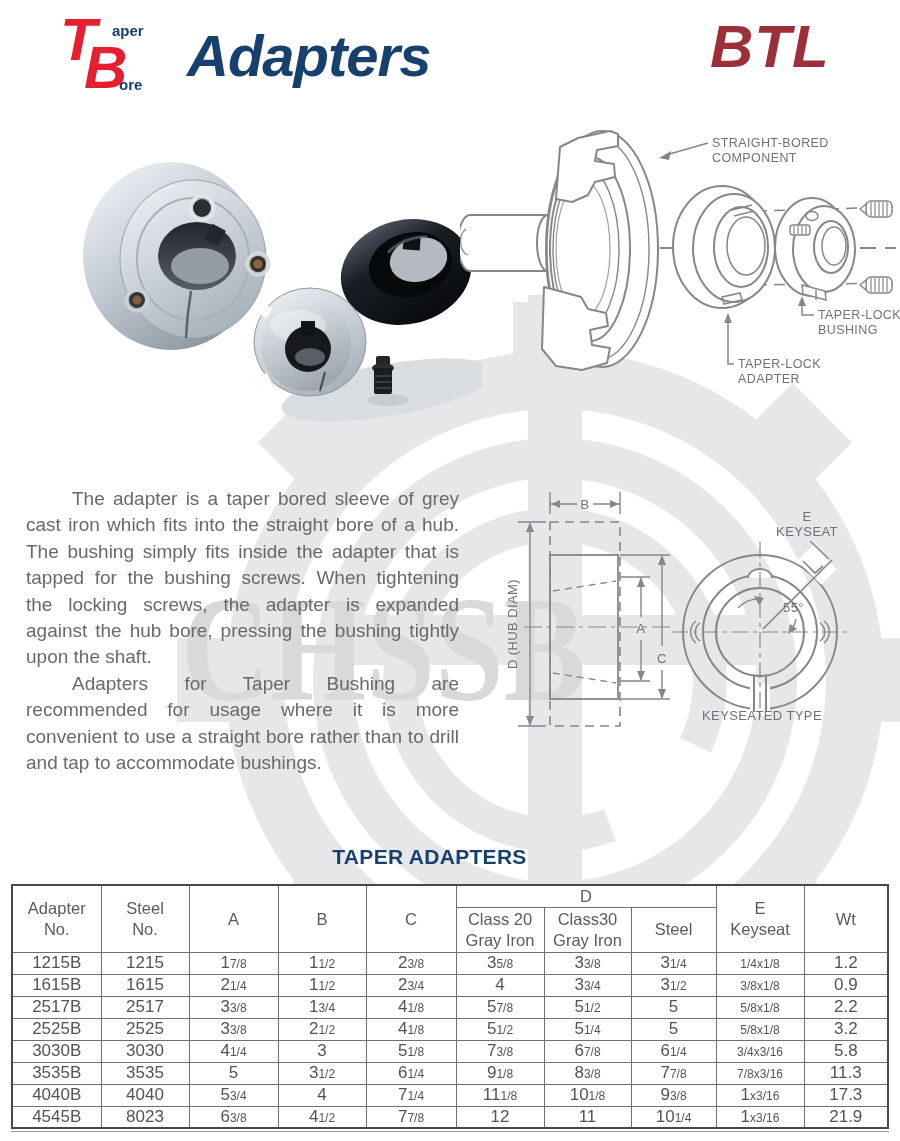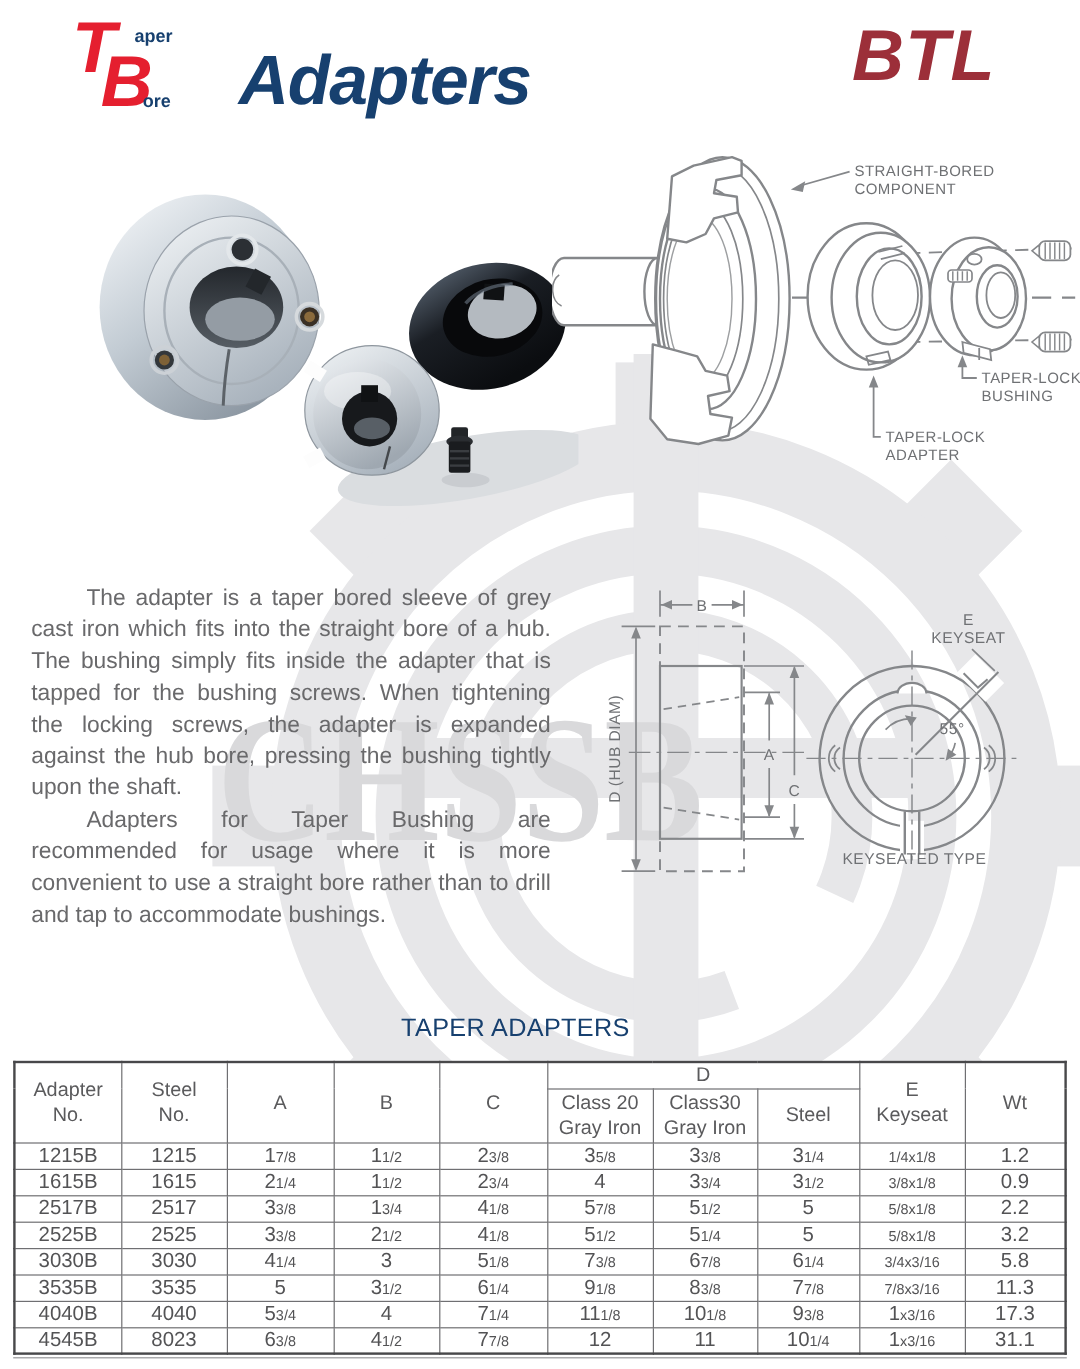--- a/index.html
+++ b/index.html
@@ -13,21 +13,21 @@
   .wm-letters{font-family:"Liberation Serif","DejaVu Serif",serif;font-weight:bold;fill:var(--wm-text,#d9d9db);}
 
   
   .hdr{position:absolute;left:0;top:0;width:900px;height:110px;z-index:3;}
   .tb-t,.tb-b{position:absolute;font-size:60px;line-height:1;font-weight:bold;font-style:italic;color:var(--red,#e51f2f);}
   .tb-t{left:60px;top:10px;}
   .tb-b{left:84px;top:38px;}
   .tb-small{position:absolute;font-size:15px;font-weight:bold;color:var(--navy,#17406f);text-align:right;}
   .tb-aper{left:112px;top:22px;}
   .tb-ore{left:119px;top:76px;}
-  .title{position:absolute;left:183px;top:18px;margin:16px;font-size:58px;font-weight:bold;font-style:italic;
+  .title{position:absolute;left:183px;top:18px;margin:4px;font-size:58px;font-weight:bold;font-style:italic;
          color:var(--navy,#17406f);letter-spacing:-1px;}
   .brand{position:absolute;left:710px;top:12px;font-size:60px;font-weight:bold;font-style:italic;
          color:var(--maroon,#9c2f39);letter-spacing:1px;}
 
   
   .photo{position:absolute;left:58px;top:128px;z-index:2;}
   .exploded{position:absolute;left:460px;top:117px;z-index:2;}
   .dimdraw{position:absolute;left:500px;top:462px;z-index:2;}
   .ln{stroke:#85878a;fill:none;}
   .lnf{stroke:#85878a;fill:#fff;}
@@ -35,21 +35,21 @@
   .dtext2{fill:#6f7174;font-size:13px;letter-spacing:.4px;}
   .arr{fill:#85878a;stroke:none;}
 
   
   .intro{position:absolute;left:26px;top:486px;width:433px;z-index:2;
          font-size:19px;line-height:26.4px;color:var(--ink,#69696b);text-align:justify;}
   .intro p{margin:0;text-indent:46px;}
 
   
   .tbl-title{position:absolute;left:0;top:845px;width:859px;margin:0;text-align:center;z-index:2;
-             font-size:21px;font-weight:normal;color:var(--navy,#17406f);letter-spacing:.3px;}
+             font-size:21px;font-weight:bold;color:var(--navy,#17406f);letter-spacing:.3px;}
   .tbl-wrap{position:absolute;left:11px;top:884px;width:878px;z-index:2;padding-bottom:2px;
             border-bottom:1px solid #97979a;}
   table.spec{border-collapse:collapse;table-layout:fixed;width:876px;background:#fff;
              color:var(--table-ink,#535355);}
   table.spec th,table.spec td{border:1px solid #6f6f72;text-align:center;vertical-align:middle;
              font-weight:normal;padding:0;}
   table.spec{border:2px solid #48484a;}
   table.spec th{font-size:16.5px;line-height:1.25;white-space:pre-line;color:#5a5a5c;}
   table.spec td{font-size:17px;height:22px;}
   tr.grp th{height:20px;}
@@ -427,19 +427,19 @@
           <tr>
             <td>4545B</td>
             <td>8023</td>
             <td>6<span class="fr">3/8</span></td>
             <td>4<span class="fr">1/2</span></td>
             <td>7<span class="fr">7/8</span></td>
             <td>12</td>
             <td>11</td>
             <td>10<span class="fr">1/4</span></td>
             <td>1<span class="fr">x3/16</span></td>
-            <td>31.1</td>
+            <td>21.9</td>
           </tr>
         </tbody>
     </table>
   </div>
 
 </div>
 
 </body></html>

